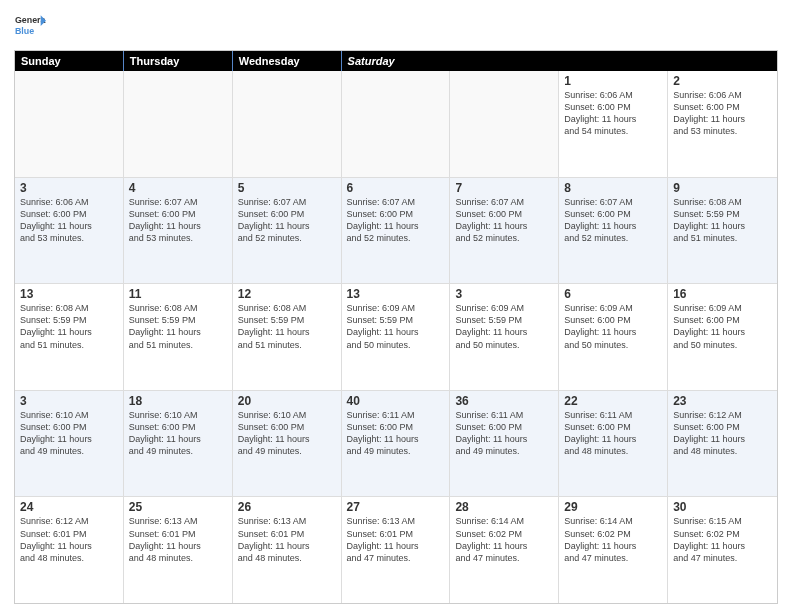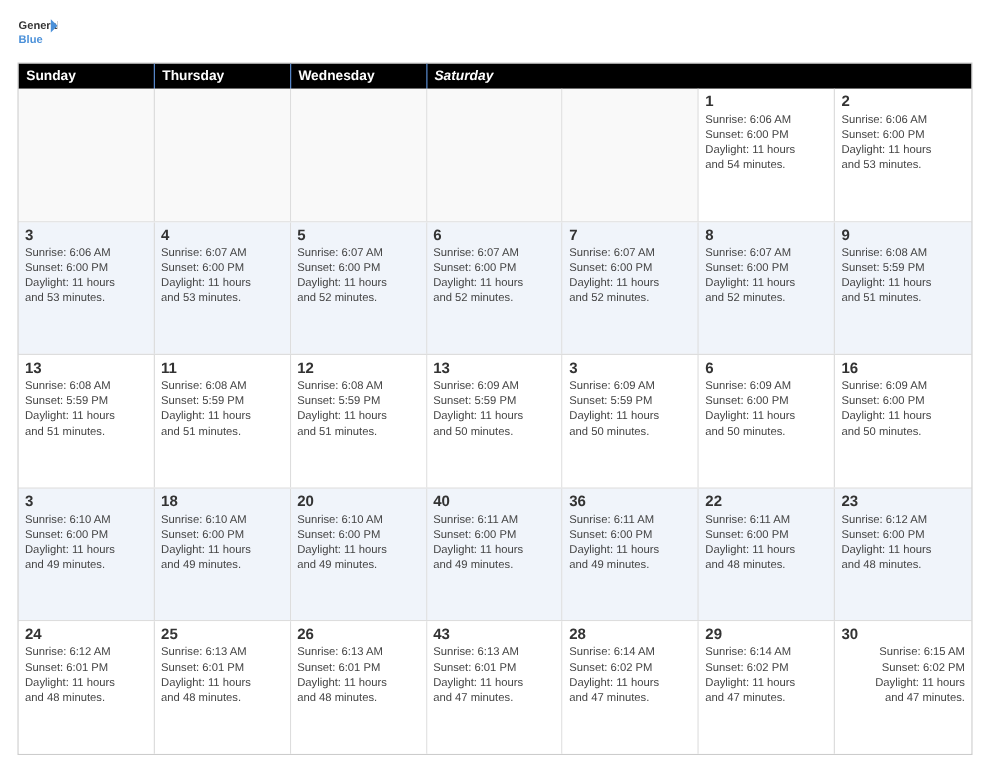--- a/index.html
+++ b/index.html
@@ -317,21 +317,21 @@
 and 48 minutes.</div>
           </div>
           <div class="cal-cell">
             <span class="day-num">26</span>
             <div class="cell-info" style="white-space: pre-line;">Sunrise: 6:13 AM
 Sunset: 6:01 PM
 Daylight: 11 hours
 and 48 minutes.</div>
           </div>
           <div class="cal-cell">
-            <span class="day-num">43</span>
+            <span class="day-num">27</span>
             <div class="cell-info" style="white-space: pre-line;">Sunrise: 6:13 AM
 Sunset: 6:01 PM
 Daylight: 11 hours
 and 47 minutes.</div>
           </div>
           <div class="cal-cell">
             <span class="day-num">28</span>
             <div class="cell-info" style="white-space: pre-line;">Sunrise: 6:14 AM
 Sunset: 6:02 PM
 Daylight: 11 hours
@@ -339,21 +339,21 @@
           </div>
           <div class="cal-cell">
             <span class="day-num">29</span>
             <div class="cell-info" style="white-space: pre-line;">Sunrise: 6:14 AM
 Sunset: 6:02 PM
 Daylight: 11 hours
 and 47 minutes.</div>
           </div>
           <div class="cal-cell">
             <span class="day-num">30</span>
-            <div class="cell-info" style="white-space: pre-line; text-align: right;">Sunrise: 6:15 AM
+            <div class="cell-info" style="white-space: pre-line;">Sunrise: 6:15 AM
 Sunset: 6:02 PM
 Daylight: 11 hours
 and 47 minutes.</div>
           </div>
         </div>
       </div>
   </div>
 </div>
 
 </body></html>

